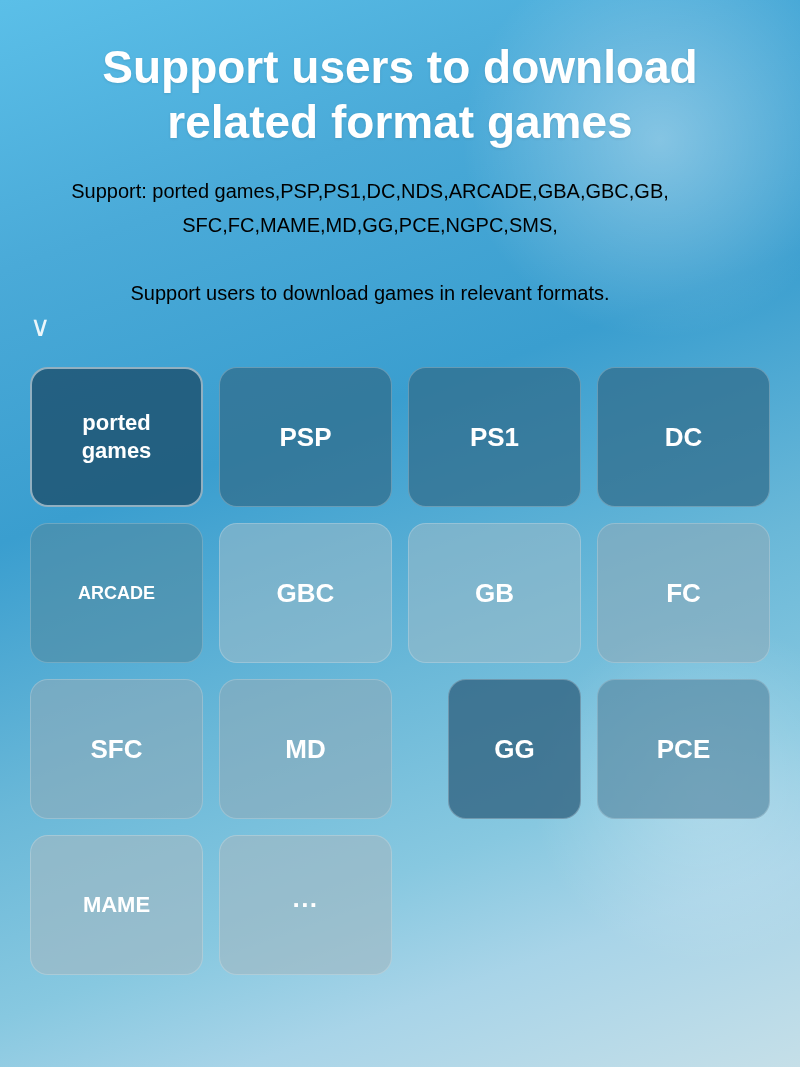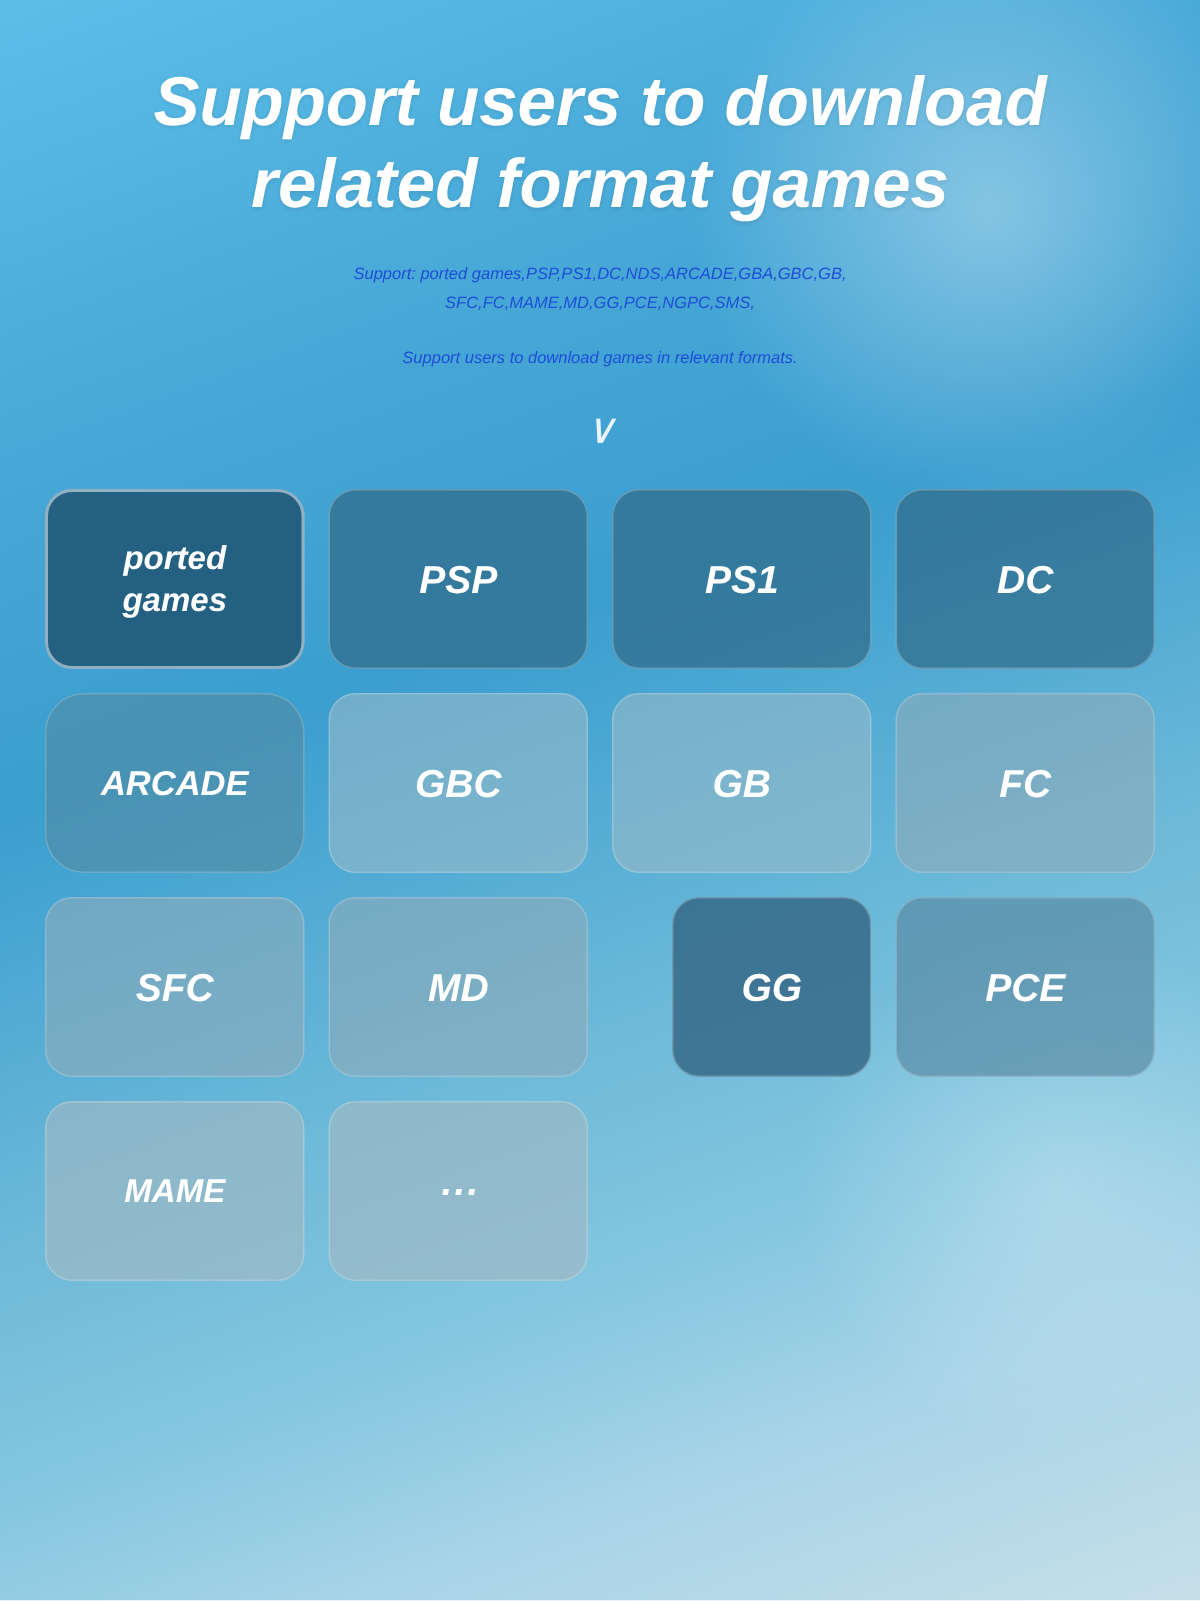--- a/index.html
+++ b/index.html
@@ -38,41 +38,38 @@
       height: 350px;
       background: radial-gradient(ellipse, rgba(255,255,255,0.25) 0%, transparent 70%);
       border-radius: 50%;
     }
 
     .content {
       position: relative;
       z-index: 1;
       display: flex;
       flex-direction: column;
-      align-items: center;
       padding: 40px 30px 30px;
-      font-style: italic;
     }
 
     .main-title {
       font-size: 46px;
       font-weight: 800;
       color: #ffffff;
       text-align: center;
       line-height: 1.2;
       margin-bottom: 24px;
       text-shadow: 0 1px 3px rgba(0,0,0,0.1);
     }
 
     .subtitle {
-      font-size: 11px;
-      color: #1d4ed8;
+      font-size: 20px;
+      color: #000000;
       text-align: center;
       line-height: 1.7;
-      margin-bottom: 20px;
       max-width: 680px;
     }
 
     .chevron {
       color: #ffffff;
       font-size: 28px;
       margin-bottom: 24px;
       opacity: 0.9;
     }
 
@@ -85,21 +82,21 @@
     }
 
     .chip {
       border-radius: 18px;
       display: flex;
       align-items: center;
       justify-content: center;
       font-size: 26px;
       font-weight: 700;
       color: #ffffff;
-      height: 120px;
+      height: 140px;
       text-align: center;
       padding: 10px;
       cursor: pointer;
       transition: opacity 0.2s;
     }
 
     
     .chip-row1 {
       background: rgba(50, 110, 140, 0.75);
       border: 1px solid rgba(255,255,255,0.25);
@@ -157,21 +154,21 @@
 
   <div class="chevron">∨</div>
 
   <div class="grid">
 
     <div class="chip chip-active" style="font-size:22px; line-height:1.3;">ported<br>games</div>
     <div class="chip chip-row1">PSP</div>
     <div class="chip chip-row1">PS1</div>
     <div class="chip chip-row1">DC</div>
 
-    <div class="chip chip-row2" style="font-size:23px;border-radius:26px;">ARCADE</div>
+    <div class="chip chip-row2" style="font-size:18px;">ARCADE</div>
     <div class="chip chip-row2" style="background:rgba(150,185,200,0.60);">GBC</div>
     <div class="chip chip-row2" style="background:rgba(150,185,200,0.60);">GB</div>
 
     <div class="chip chip-row3">FC</div>
     <div class="chip chip-row3">SFC</div>
     <div class="chip chip-row3">MD</div>
 
     <div class="chip chip-row4-dark">GG</div>
     <div class="chip chip-row4-mid">PCE</div>
     <div class="chip chip-row4-light" style="font-size:22px;">MAME</div>

